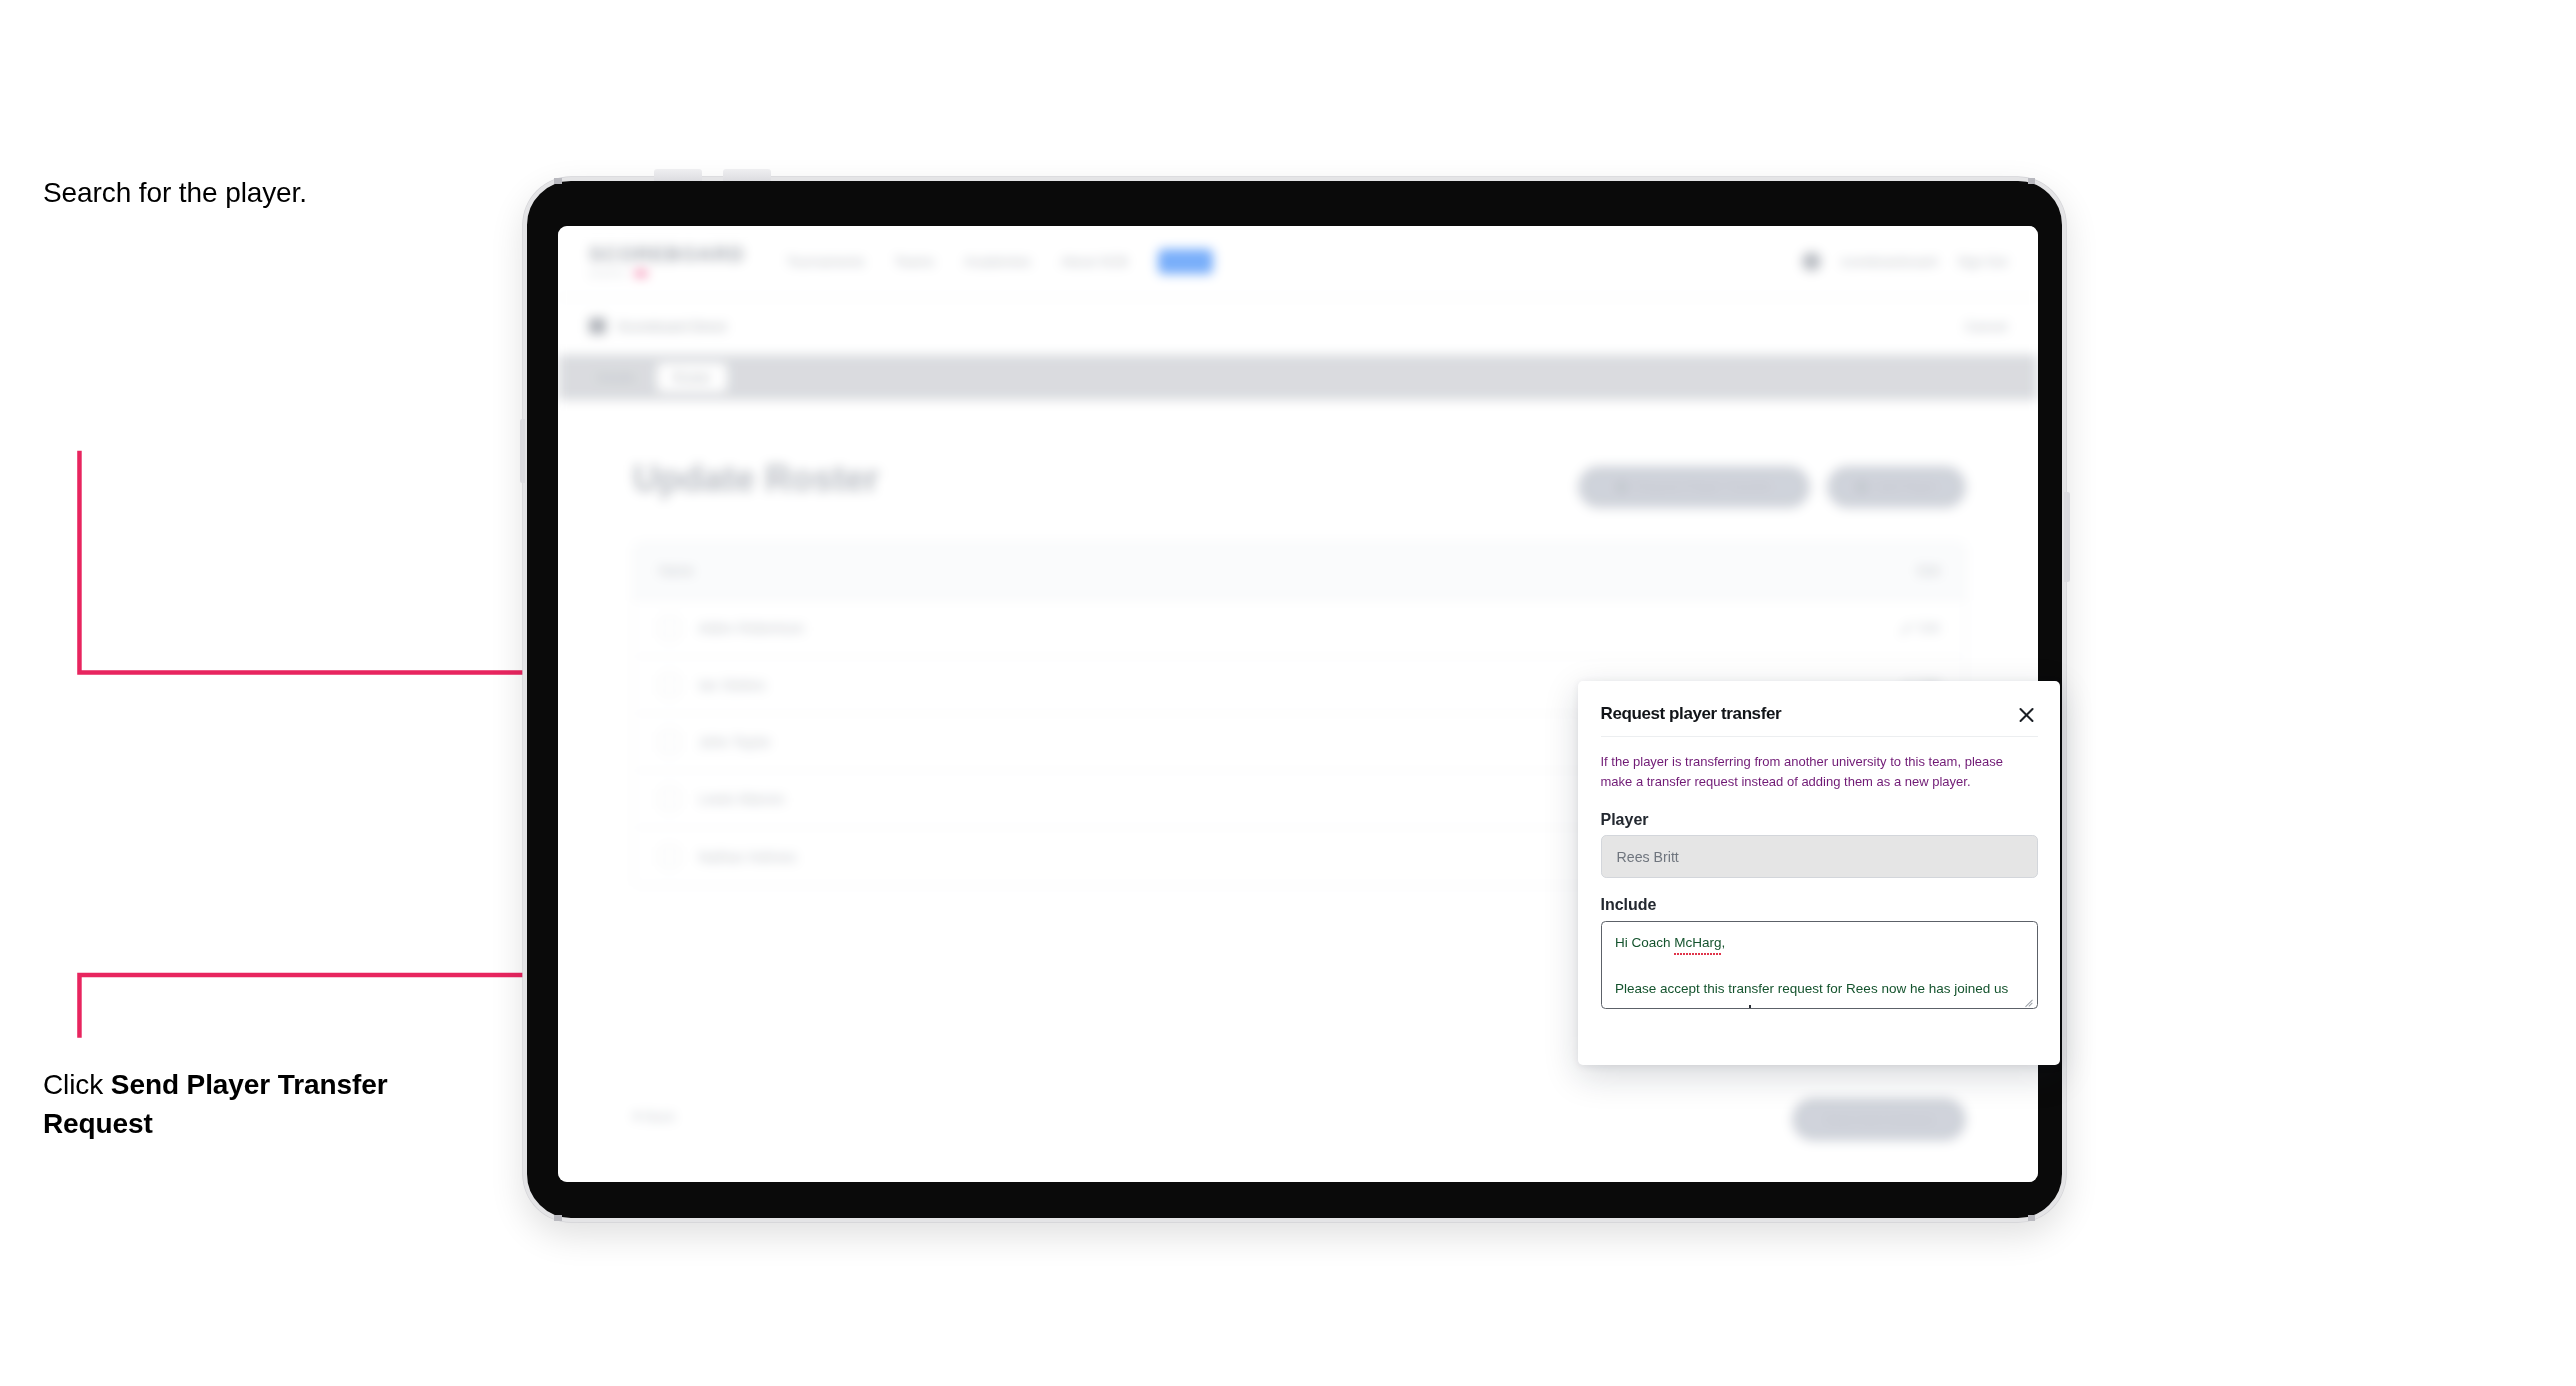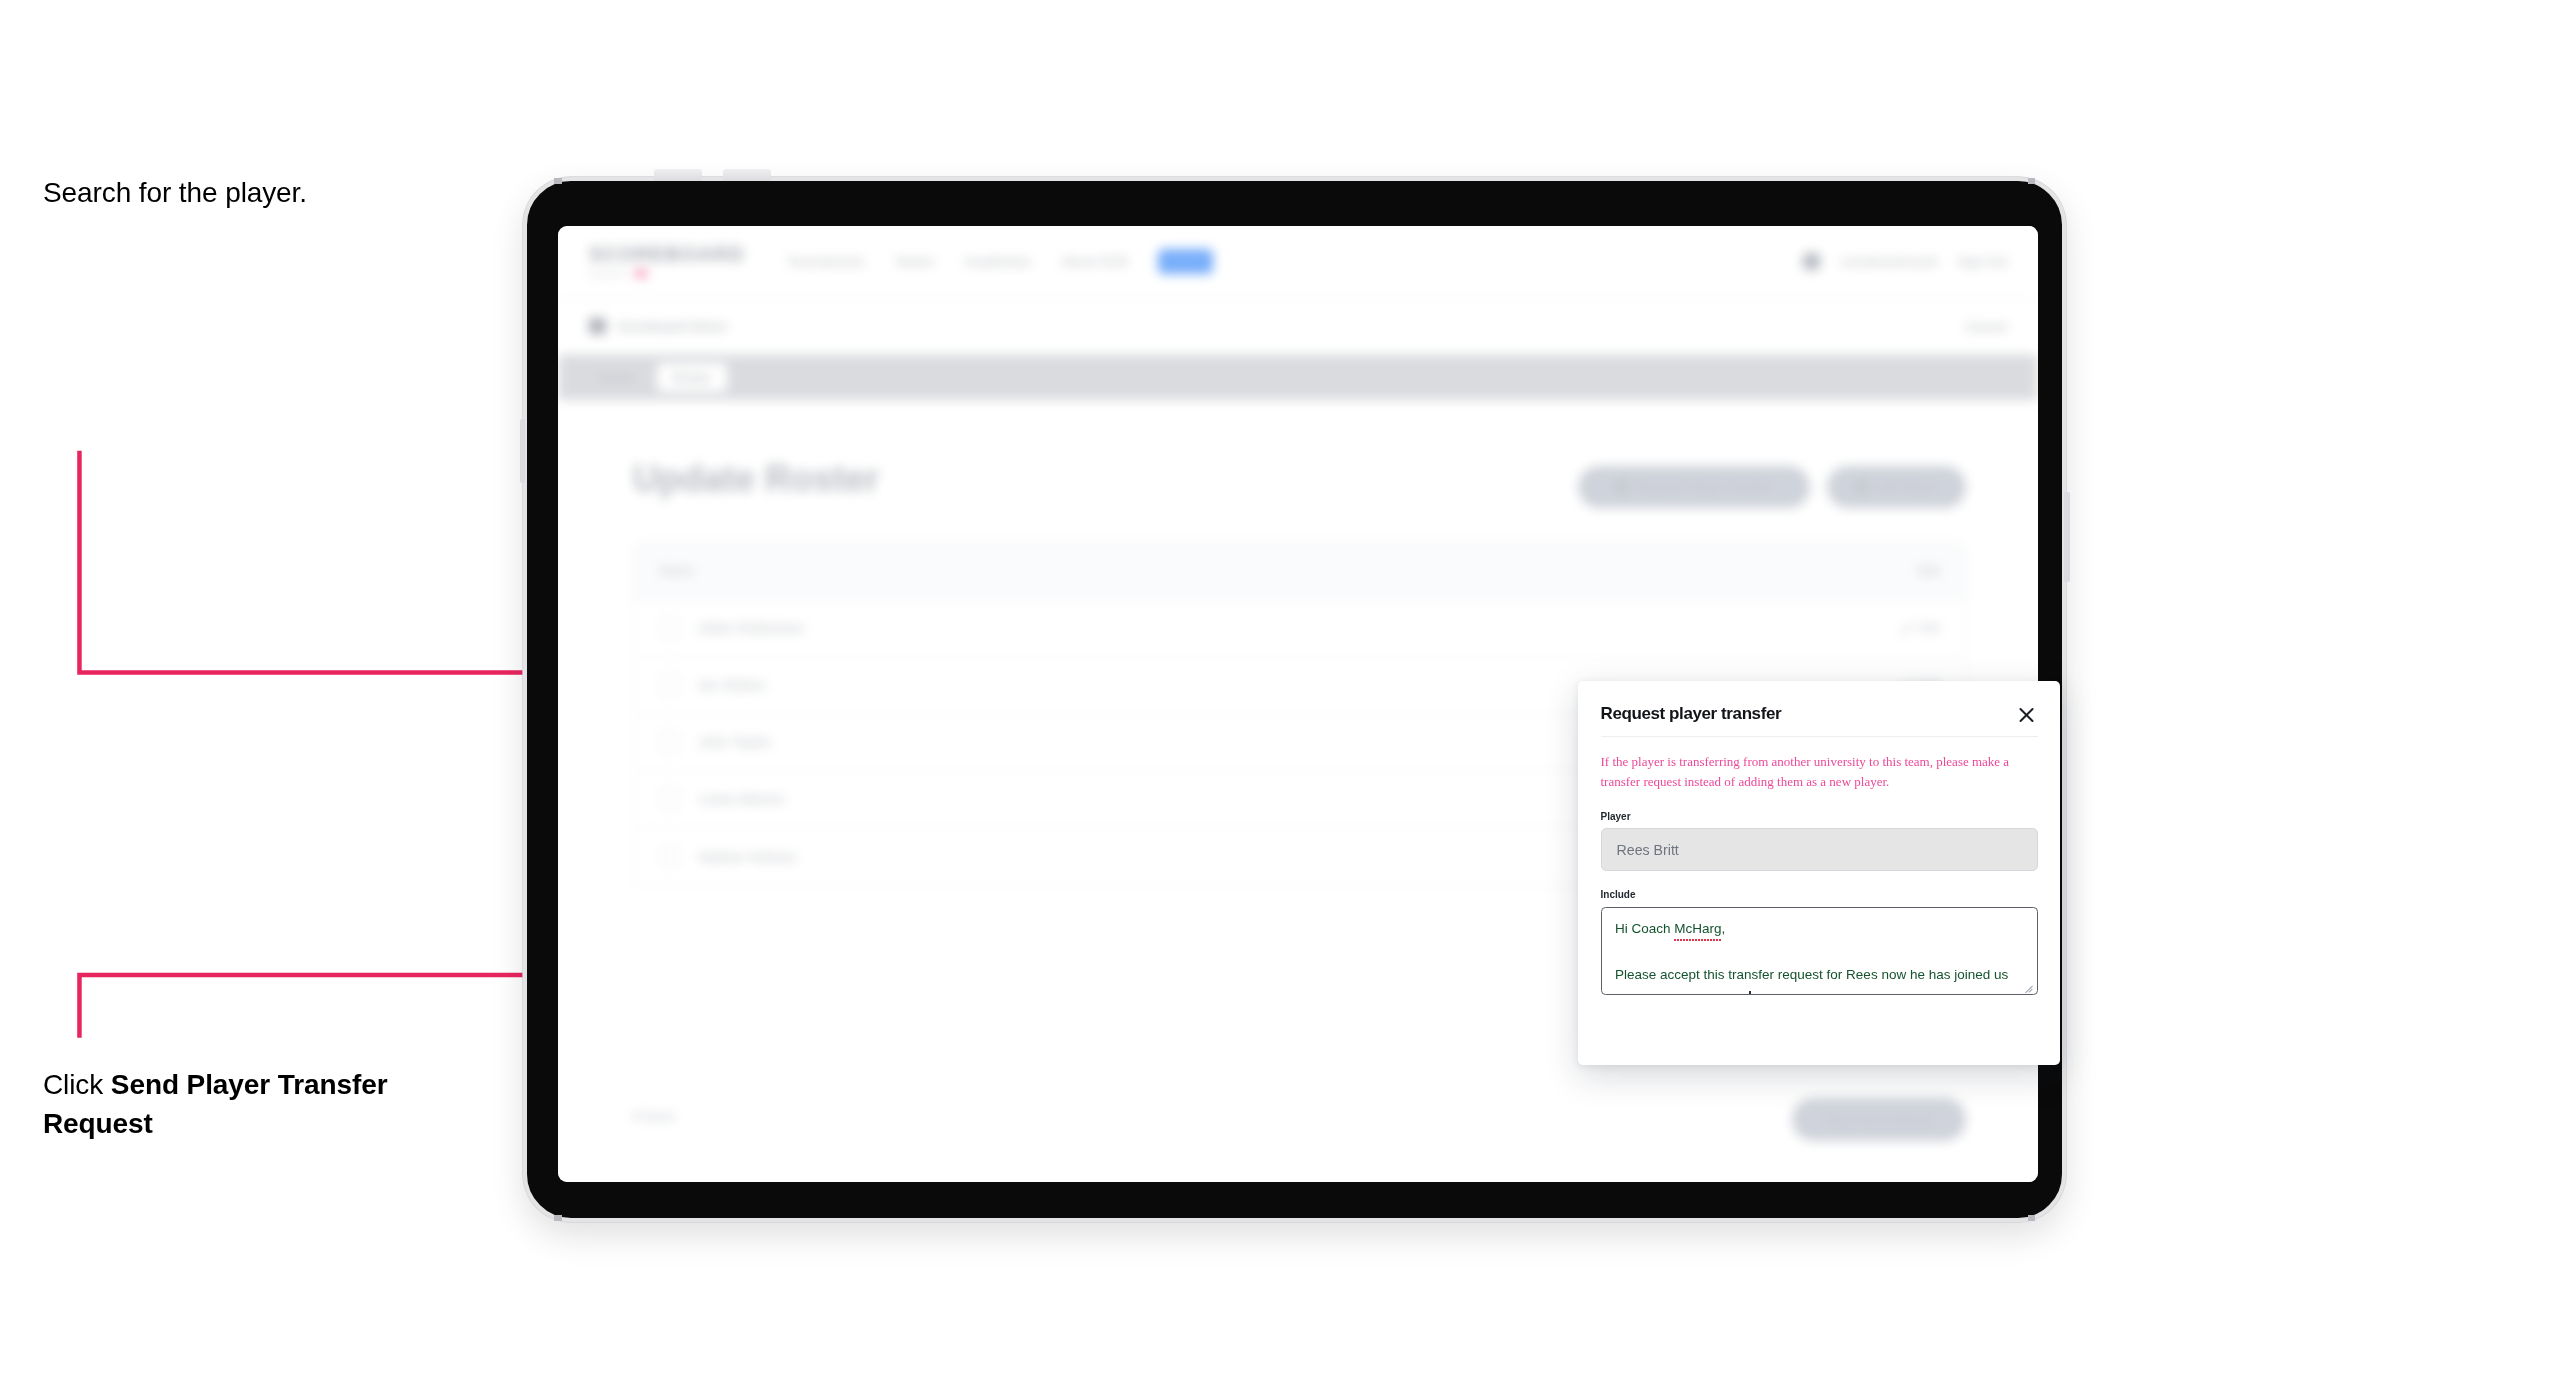--- a/index.html
+++ b/index.html
@@ -360,26 +360,25 @@
     background: #1b1f25;
     border-radius: 1.5px;
   }
   #modal-close::before { transform: rotate(45deg); }
   #modal-close::after  { transform: rotate(-45deg); }
 
   #modal-desc {
     margin-top: 15px;
     font-size: 13px;
     line-height: 1.56;
-    color: #ec4899;
-    font-family: Liberation Serif, serif;
+    color: #701a75;
   }
 
   .fld-label {
-    font-size: 10px;
+    font-size: 16px;
     font-weight: bold;
     color: #232830;
     margin-top: 18px;
     margin-bottom: 6.7px;
   }
   #player-input {
     width: 100%;
     height: 43px;
     border: 0.7px solid #d3d6db;
     border-radius: 5.2px;

